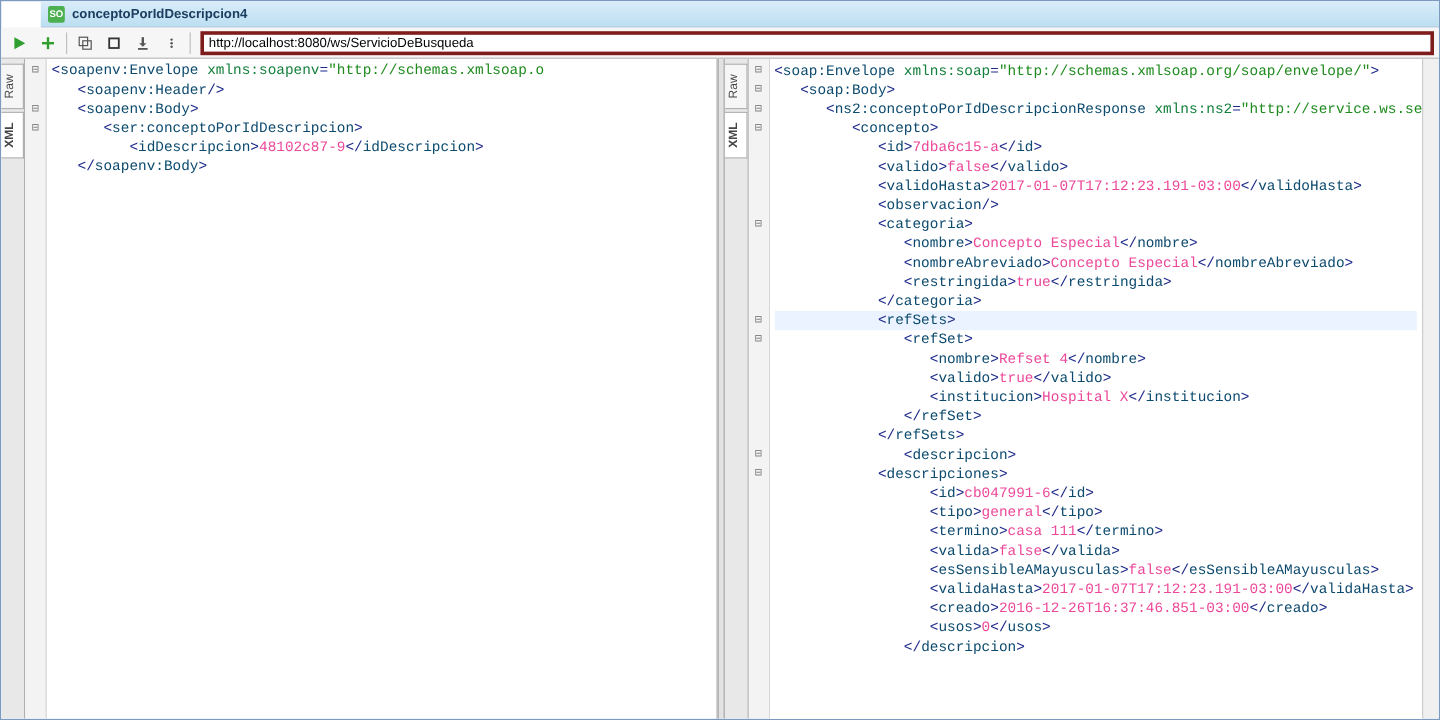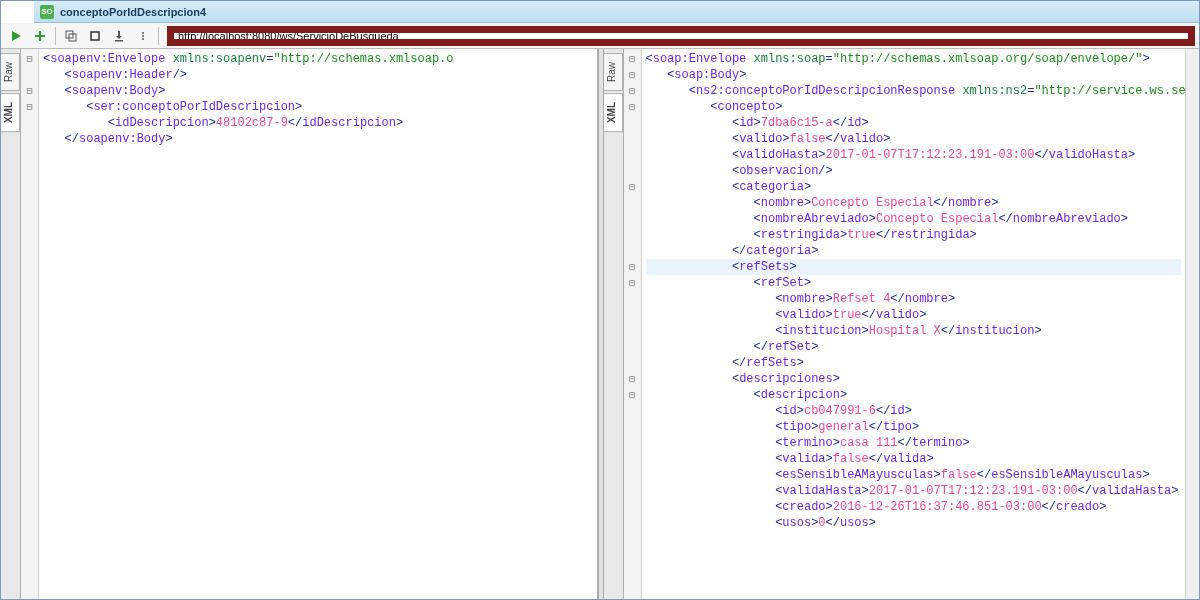--- a/index.html
+++ b/index.html
@@ -61,21 +61,21 @@
   }
   .tb-sep {
     width: 1px; height: 18px;
     background: #c0c0c0;
     margin: 0 2px;
   }
   .url-input {
     flex: 1;
     height: 20px;
     margin-left: 4px;
-    border: 7px solid #7f1d1d;
+    border: 3px solid #7f1d1d;
     background: #fff;
     font-family: Tahoma, sans-serif;
     font-size: 11px;
     padding: 0 4px;
   }
   .tb-icon svg { display:block; }
 
   .panes {
     flex: 1;
     display: flex;
@@ -133,21 +133,21 @@
     padding: 2px 4px;
     white-space: nowrap;
     background: #fff;
     line-height: 16px;
   }
   .xml-line { height: 16px; }
   .hl { background: #eaf3ff; }
 
   
   .punc { color: #1e2a8a; } 
-  .tag  { color: #6d28d9; }   
+  .tag  { color: #0c4a6e; }   
   .attrn{ color: #15803d; }   
   .attrv{ color: #1f8b1f; }   
   .text { color: #ec4899; }   
 
   .splitter {
     width: 6px;
     background: #e2e2e2;
     border-left: 1px solid #a8a8a8;
     border-right: 1px solid #a8a8a8;
     cursor: col-resize;
@@ -276,28 +276,29 @@
         <div class="xml-line">&nbsp;&nbsp;&nbsp;&nbsp;&nbsp;&nbsp;&nbsp;&nbsp;&nbsp;&nbsp;&nbsp;&nbsp;&nbsp;&nbsp;&nbsp;<span class="punc">&lt;</span><span class="tag">nombreAbreviado</span><span class="punc">&gt;</span><span class="text">Concepto Especial</span><span class="punc">&lt;/</span><span class="tag">nombreAbreviado</span><span class="punc">&gt;</span></div>
         <div class="xml-line">&nbsp;&nbsp;&nbsp;&nbsp;&nbsp;&nbsp;&nbsp;&nbsp;&nbsp;&nbsp;&nbsp;&nbsp;&nbsp;&nbsp;&nbsp;<span class="punc">&lt;</span><span class="tag">restringida</span><span class="punc">&gt;</span><span class="text">true</span><span class="punc">&lt;/</span><span class="tag">restringida</span><span class="punc">&gt;</span></div>
         <div class="xml-line">&nbsp;&nbsp;&nbsp;&nbsp;&nbsp;&nbsp;&nbsp;&nbsp;&nbsp;&nbsp;&nbsp;&nbsp;<span class="punc">&lt;/</span><span class="tag">categoria</span><span class="punc">&gt;</span></div>
         <div class="xml-line hl">&nbsp;&nbsp;&nbsp;&nbsp;&nbsp;&nbsp;&nbsp;&nbsp;&nbsp;&nbsp;&nbsp;&nbsp;<span class="punc">&lt;</span><span class="tag">refSets</span><span class="punc">&gt;</span></div>
         <div class="xml-line">&nbsp;&nbsp;&nbsp;&nbsp;&nbsp;&nbsp;&nbsp;&nbsp;&nbsp;&nbsp;&nbsp;&nbsp;&nbsp;&nbsp;&nbsp;<span class="punc">&lt;</span><span class="tag">refSet</span><span class="punc">&gt;</span></div>
         <div class="xml-line">&nbsp;&nbsp;&nbsp;&nbsp;&nbsp;&nbsp;&nbsp;&nbsp;&nbsp;&nbsp;&nbsp;&nbsp;&nbsp;&nbsp;&nbsp;&nbsp;&nbsp;&nbsp;<span class="punc">&lt;</span><span class="tag">nombre</span><span class="punc">&gt;</span><span class="text">Refset 4</span><span class="punc">&lt;/</span><span class="tag">nombre</span><span class="punc">&gt;</span></div>
         <div class="xml-line">&nbsp;&nbsp;&nbsp;&nbsp;&nbsp;&nbsp;&nbsp;&nbsp;&nbsp;&nbsp;&nbsp;&nbsp;&nbsp;&nbsp;&nbsp;&nbsp;&nbsp;&nbsp;<span class="punc">&lt;</span><span class="tag">valido</span><span class="punc">&gt;</span><span class="text">true</span><span class="punc">&lt;/</span><span class="tag">valido</span><span class="punc">&gt;</span></div>
         <div class="xml-line">&nbsp;&nbsp;&nbsp;&nbsp;&nbsp;&nbsp;&nbsp;&nbsp;&nbsp;&nbsp;&nbsp;&nbsp;&nbsp;&nbsp;&nbsp;&nbsp;&nbsp;&nbsp;<span class="punc">&lt;</span><span class="tag">institucion</span><span class="punc">&gt;</span><span class="text">Hospital X</span><span class="punc">&lt;/</span><span class="tag">institucion</span><span class="punc">&gt;</span></div>
         <div class="xml-line">&nbsp;&nbsp;&nbsp;&nbsp;&nbsp;&nbsp;&nbsp;&nbsp;&nbsp;&nbsp;&nbsp;&nbsp;&nbsp;&nbsp;&nbsp;<span class="punc">&lt;/</span><span class="tag">refSet</span><span class="punc">&gt;</span></div>
         <div class="xml-line">&nbsp;&nbsp;&nbsp;&nbsp;&nbsp;&nbsp;&nbsp;&nbsp;&nbsp;&nbsp;&nbsp;&nbsp;<span class="punc">&lt;/</span><span class="tag">refSets</span><span class="punc">&gt;</span></div>
+        <div class="xml-line">&nbsp;&nbsp;&nbsp;&nbsp;&nbsp;&nbsp;&nbsp;&nbsp;&nbsp;&nbsp;&nbsp;&nbsp;&nbsp;&nbsp;&nbsp;<span class="punc">&lt;</span><span class="tag">descripcion</span><span class="punc">&gt;</span></div>
         <div class="xml-line">&nbsp;&nbsp;&nbsp;&nbsp;&nbsp;&nbsp;&nbsp;&nbsp;&nbsp;&nbsp;&nbsp;&nbsp;<span class="punc">&lt;</span><span class="tag">descripciones</span><span class="punc">&gt;</span></div>
-        <div class="xml-line">&nbsp;&nbsp;&nbsp;&nbsp;&nbsp;&nbsp;&nbsp;&nbsp;&nbsp;&nbsp;&nbsp;&nbsp;&nbsp;&nbsp;&nbsp;<span class="punc">&lt;</span><span class="tag">descripcion</span><span class="punc">&gt;</span></div>
         <div class="xml-line">&nbsp;&nbsp;&nbsp;&nbsp;&nbsp;&nbsp;&nbsp;&nbsp;&nbsp;&nbsp;&nbsp;&nbsp;&nbsp;&nbsp;&nbsp;&nbsp;&nbsp;&nbsp;<span class="punc">&lt;</span><span class="tag">id</span><span class="punc">&gt;</span><span class="text">cb047991-6</span><span class="punc">&lt;/</span><span class="tag">id</span><span class="punc">&gt;</span></div>
         <div class="xml-line">&nbsp;&nbsp;&nbsp;&nbsp;&nbsp;&nbsp;&nbsp;&nbsp;&nbsp;&nbsp;&nbsp;&nbsp;&nbsp;&nbsp;&nbsp;&nbsp;&nbsp;&nbsp;<span class="punc">&lt;</span><span class="tag">tipo</span><span class="punc">&gt;</span><span class="text">general</span><span class="punc">&lt;/</span><span class="tag">tipo</span><span class="punc">&gt;</span></div>
         <div class="xml-line">&nbsp;&nbsp;&nbsp;&nbsp;&nbsp;&nbsp;&nbsp;&nbsp;&nbsp;&nbsp;&nbsp;&nbsp;&nbsp;&nbsp;&nbsp;&nbsp;&nbsp;&nbsp;<span class="punc">&lt;</span><span class="tag">termino</span><span class="punc">&gt;</span><span class="text">casa 111</span><span class="punc">&lt;/</span><span class="tag">termino</span><span class="punc">&gt;</span></div>
         <div class="xml-line">&nbsp;&nbsp;&nbsp;&nbsp;&nbsp;&nbsp;&nbsp;&nbsp;&nbsp;&nbsp;&nbsp;&nbsp;&nbsp;&nbsp;&nbsp;&nbsp;&nbsp;&nbsp;<span class="punc">&lt;</span><span class="tag">valida</span><span class="punc">&gt;</span><span class="text">false</span><span class="punc">&lt;/</span><span class="tag">valida</span><span class="punc">&gt;</span></div>
         <div class="xml-line">&nbsp;&nbsp;&nbsp;&nbsp;&nbsp;&nbsp;&nbsp;&nbsp;&nbsp;&nbsp;&nbsp;&nbsp;&nbsp;&nbsp;&nbsp;&nbsp;&nbsp;&nbsp;<span class="punc">&lt;</span><span class="tag">esSensibleAMayusculas</span><span class="punc">&gt;</span><span class="text">false</span><span class="punc">&lt;/</span><span class="tag">esSensibleAMayusculas</span><span class="punc">&gt;</span></div>
         <div class="xml-line">&nbsp;&nbsp;&nbsp;&nbsp;&nbsp;&nbsp;&nbsp;&nbsp;&nbsp;&nbsp;&nbsp;&nbsp;&nbsp;&nbsp;&nbsp;&nbsp;&nbsp;&nbsp;<span class="punc">&lt;</span><span class="tag">validaHasta</span><span class="punc">&gt;</span><span class="text">2017-01-07T17:12:23.191-03:00</span><span class="punc">&lt;/</span><span class="tag">validaHasta</span><span class="punc">&gt;</span></div>
         <div class="xml-line">&nbsp;&nbsp;&nbsp;&nbsp;&nbsp;&nbsp;&nbsp;&nbsp;&nbsp;&nbsp;&nbsp;&nbsp;&nbsp;&nbsp;&nbsp;&nbsp;&nbsp;&nbsp;<span class="punc">&lt;</span><span class="tag">creado</span><span class="punc">&gt;</span><span class="text">2016-12-26T16:37:46.851-03:00</span><span class="punc">&lt;/</span><span class="tag">creado</span><span class="punc">&gt;</span></div>
         <div class="xml-line">&nbsp;&nbsp;&nbsp;&nbsp;&nbsp;&nbsp;&nbsp;&nbsp;&nbsp;&nbsp;&nbsp;&nbsp;&nbsp;&nbsp;&nbsp;&nbsp;&nbsp;&nbsp;<span class="punc">&lt;</span><span class="tag">usos</span><span class="punc">&gt;</span><span class="text">0</span><span class="punc">&lt;/</span><span class="tag">usos</span><span class="punc">&gt;</span></div>
+        <div class="xml-line">&nbsp;&nbsp;&nbsp;&nbsp;&nbsp;&nbsp;&nbsp;&nbsp;&nbsp;&nbsp;&nbsp;&nbsp;&nbsp;&nbsp;&nbsp;<span class="punc">&lt;/</span><span class="tag">descripcion</span><span class="punc">&gt;</span></div>
       </div>
       <div class="scroll-cap"></div>
     </div>
 
   </div>
 </div>
 
 </body></html>

